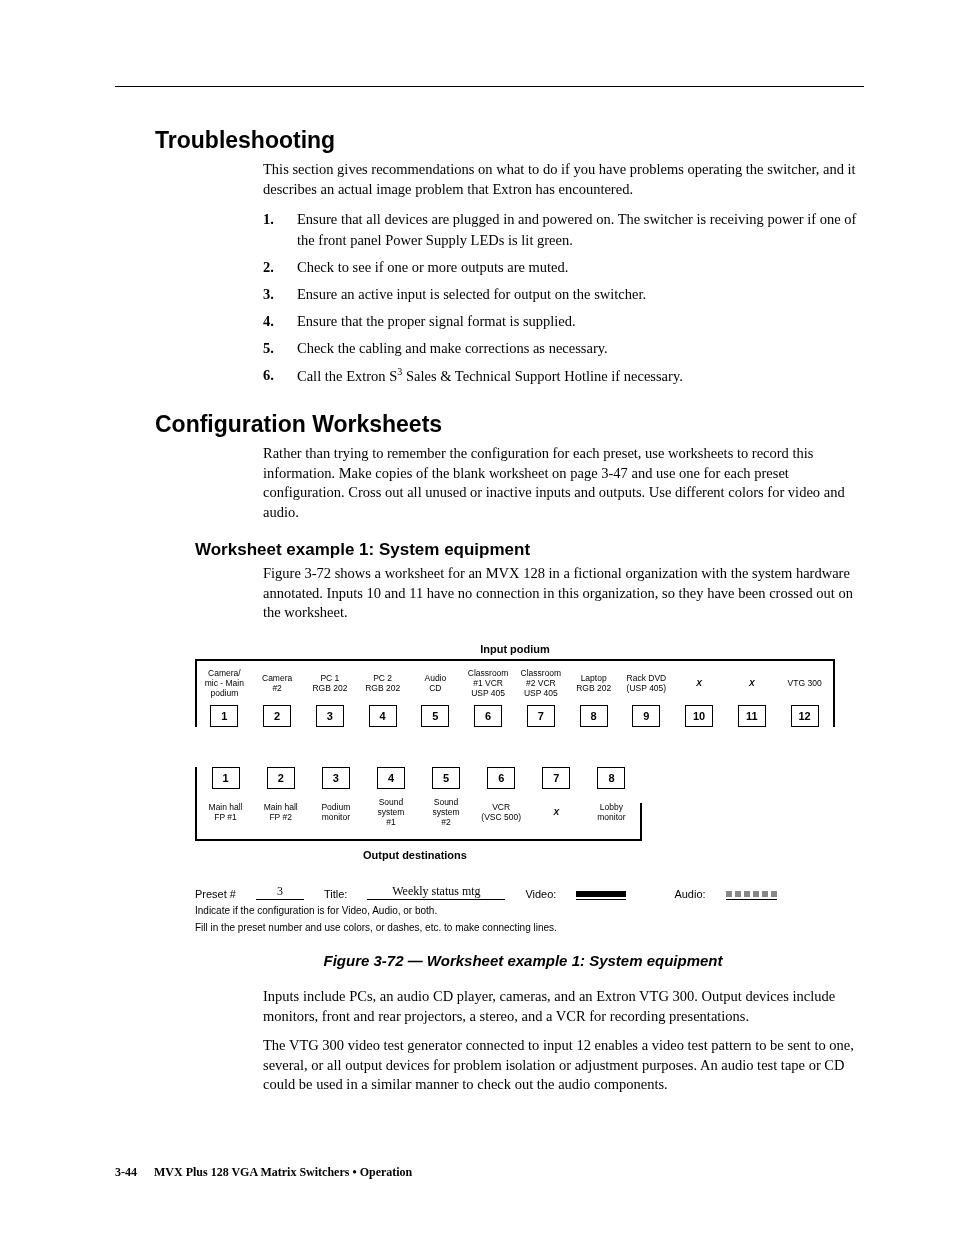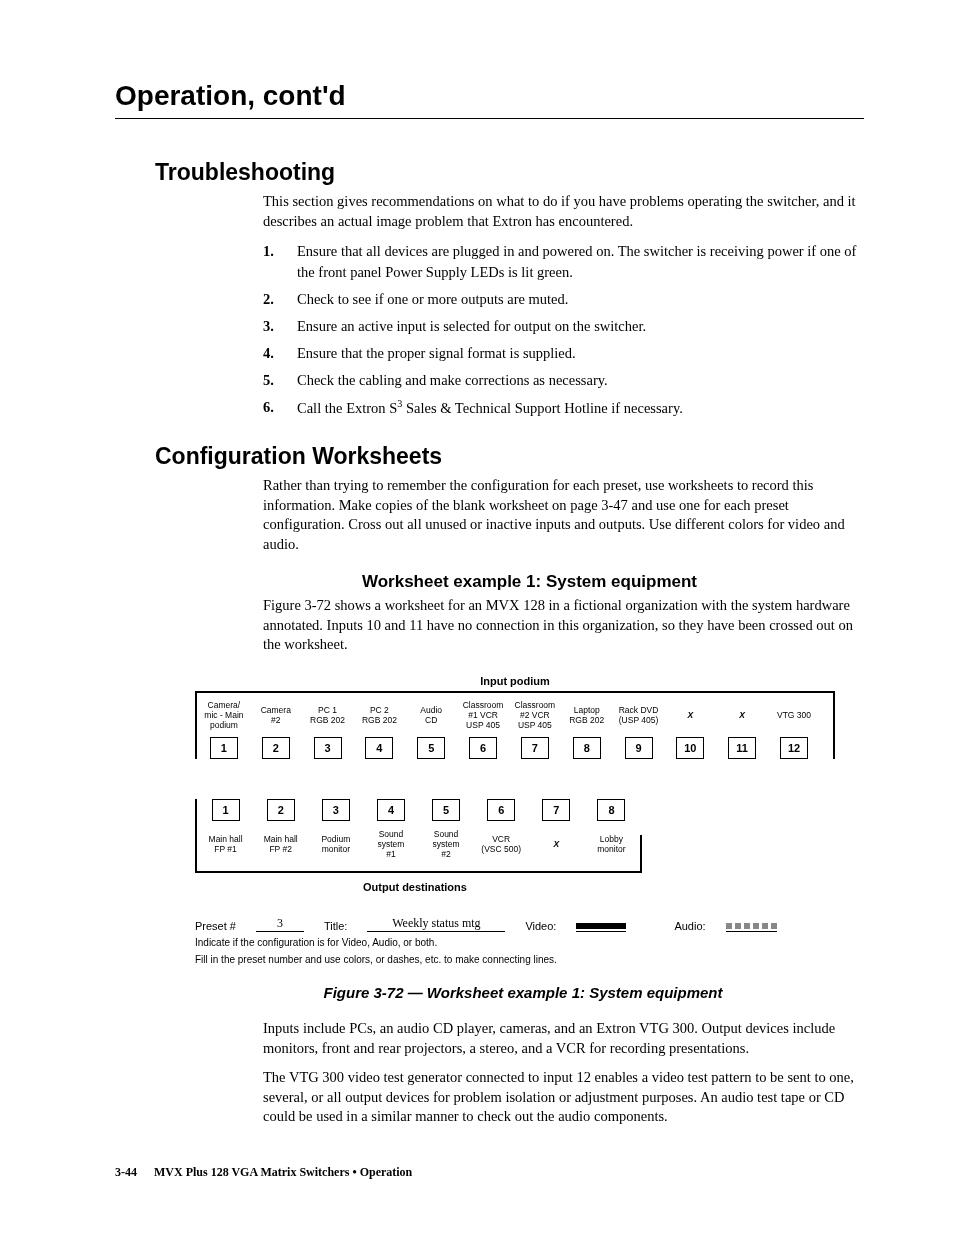--- a/index.html
+++ b/index.html
@@ -34,21 +34,20 @@
     margin: 0 0 6px 40px;
   }
   .h1.mt {
     margin-top: 24px;
   }
   .h2 {
     font-family: Verdana, Arial, sans-serif;
     font-weight: bold;
     font-size: 17px;
     margin: 18px 0 4px 80px;
-    text-align: center;
   }
   .body-text {
     font-size: 14.5px;
     line-height: 1.35;
     margin: 0 0 10px 148px;
   }
   ol.steps {
     list-style: none;
     padding: 0;
     margin: 0 0 10px 148px;
@@ -85,21 +84,21 @@
     font-weight: bold;
     margin: 8px 0 23px 0;
     width: 440px;
   }
   .io-row {
     display: flex;
     gap: 6px;
     border-top: 2px solid #000;
     border-left: 2px solid #000;
     border-right: 2px solid #000;
-    padding: 6px 16px 0 4px;
+    padding: 6px 5px 0 4px;
     box-sizing: border-box;
   }
   .io-row.bottom {
     border-top: 0;
     border-bottom: 2px solid #000;
     border-right: 0;
     border-left: 2px solid #000;
     padding: 0 4px 6px 4px;
     width: 445px;
     margin-top: 40px;
@@ -201,21 +200,20 @@
   .footer .pg {
     margin-right: 14px;
   }
   sup{font-size:0.7em;}
 </style>
 </head>
 <body>
 
 <div class="page">
 
-  <h1 class="chapter-title">Operation, cont'd</h1>
   <hr class="rule">
 
   <h2 class="h1">Troubleshooting</h2>
   <p class="body-text">This section gives recommendations on what to do if you have problems operating the switcher, and it describes an actual image problem that Extron has encountered.</p>
   <ol class="steps" id="steps-list">
       <li>
         <span class="num">1.</span>
         <span class="txt">Ensure that all devices are plugged in and powered on.  The switcher is receiving power if one of the front panel Power Supply LEDs is lit green.</span>
       </li>
       <li>

